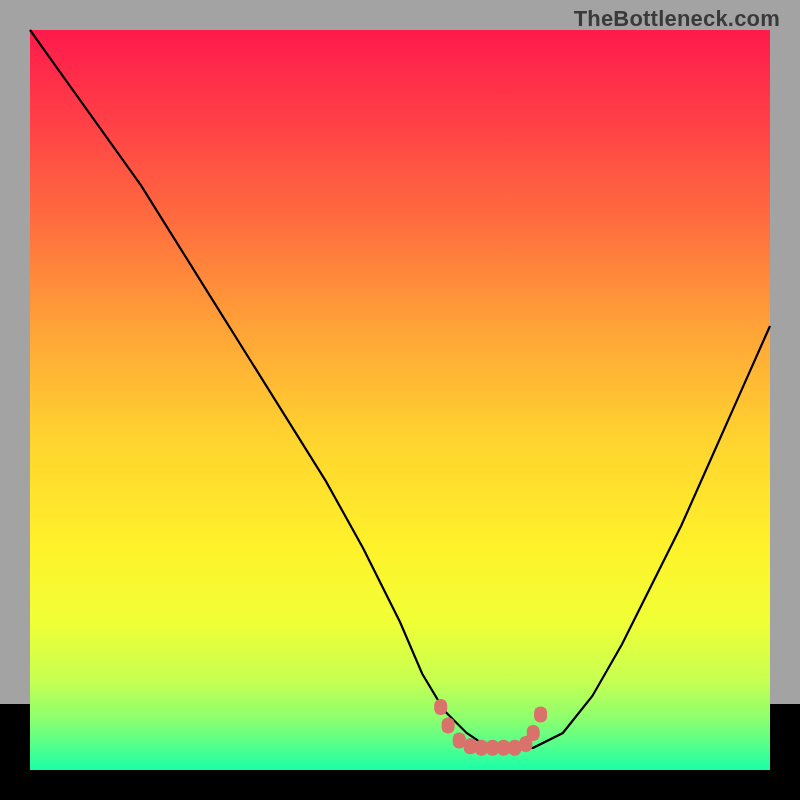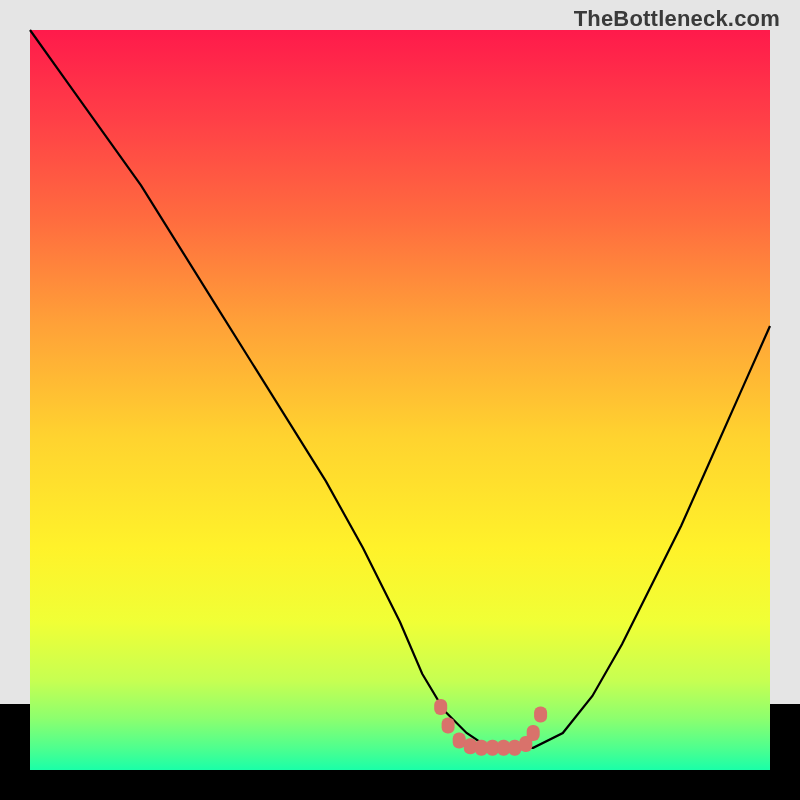--- a/index.html
+++ b/index.html
@@ -8,21 +8,21 @@
     width: 800px;
     height: 800px;
     overflow: hidden;
     background: #000;
     font-family: Arial, Helvetica, sans-serif;
   }
   .chart-container {
     position: relative;
     width: 800px;
     height: 704px;
-    background: #e5e5e5;
+    background: #a3a3a3;
   }
   .plot-area {
     position: absolute;
     left: 30px;
     top: 30px;
     width: 740px;
     height: 740px;
   }
   .gradient-bg {
     position: absolute;

